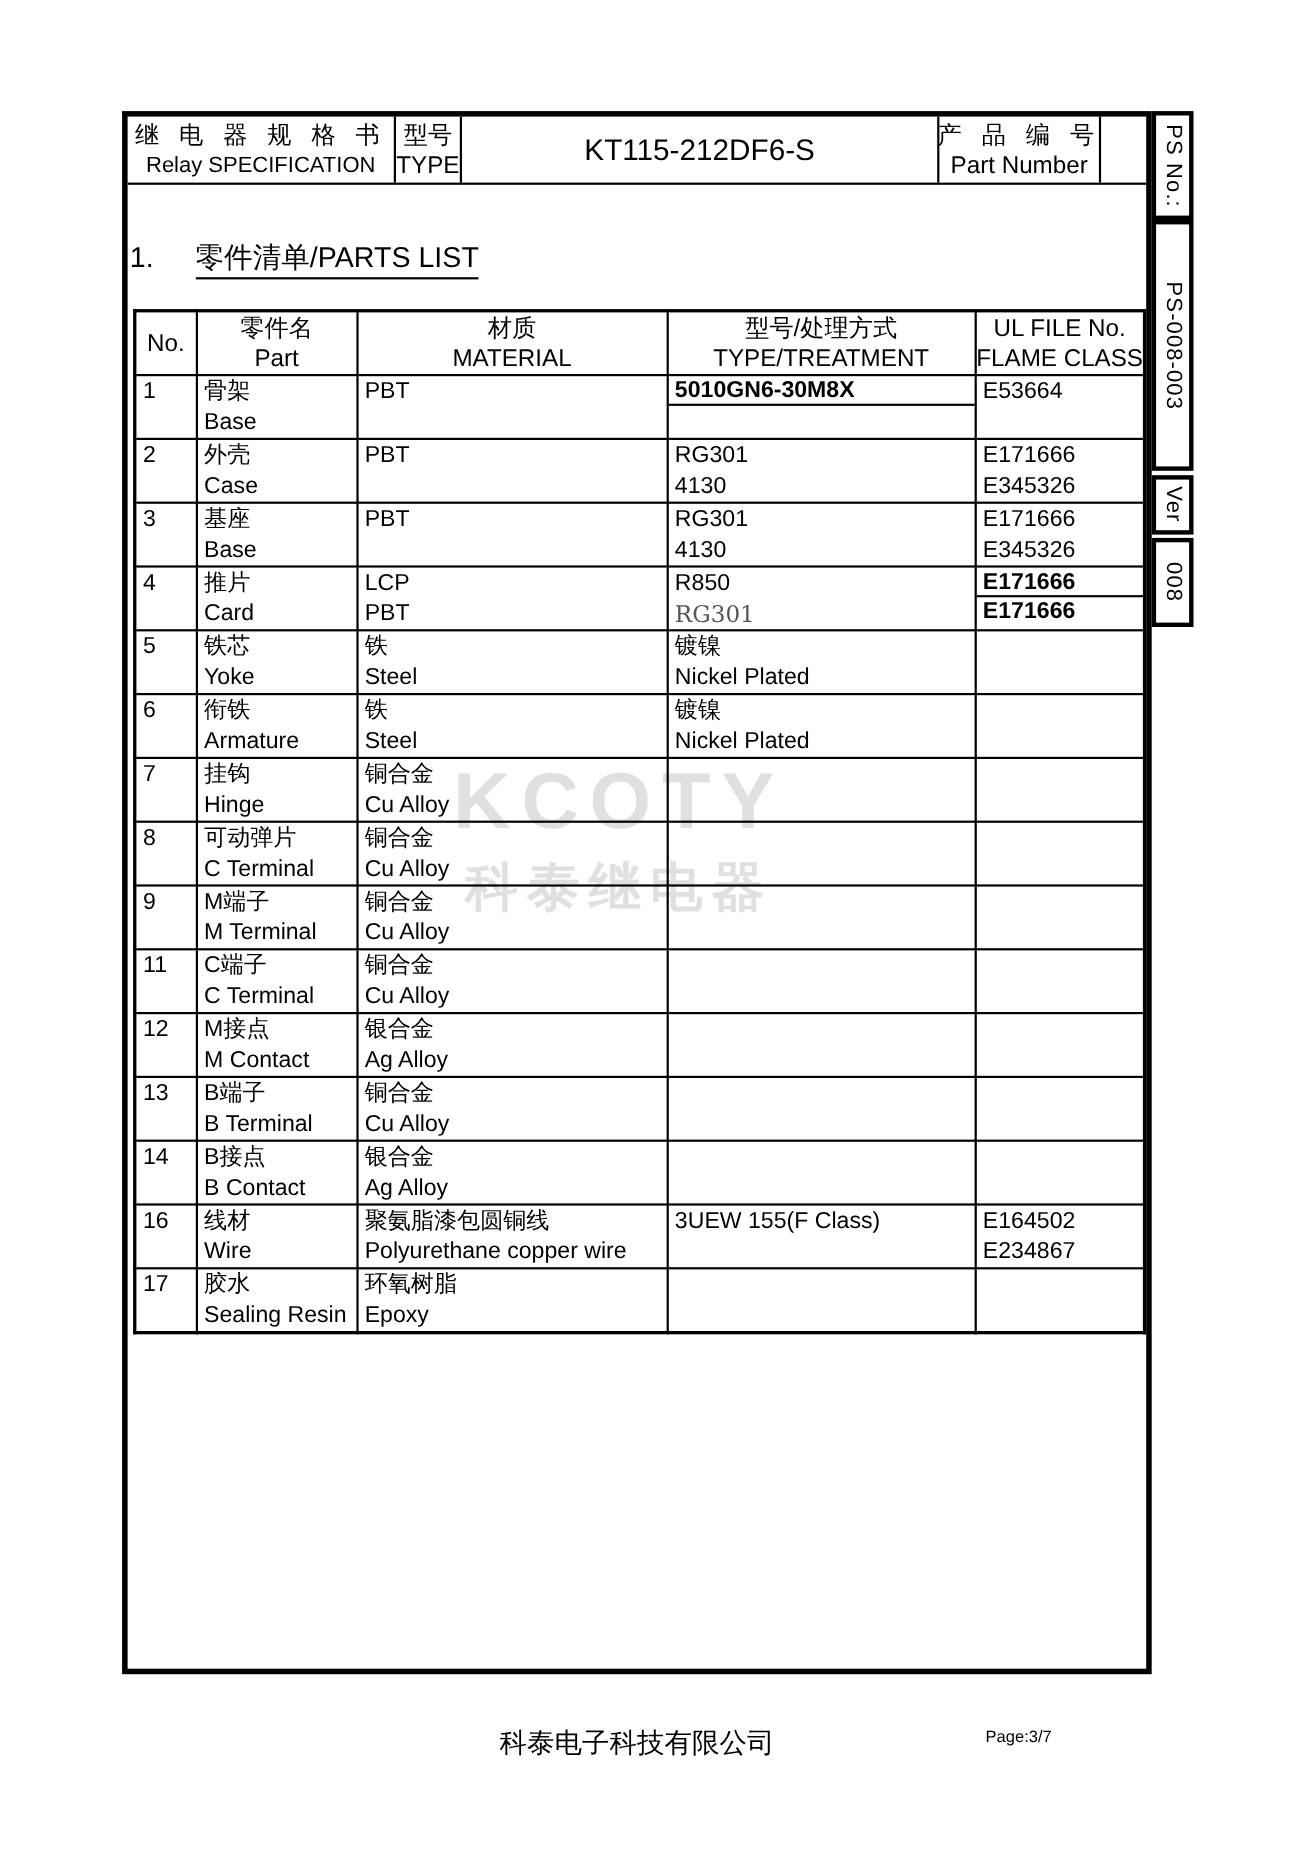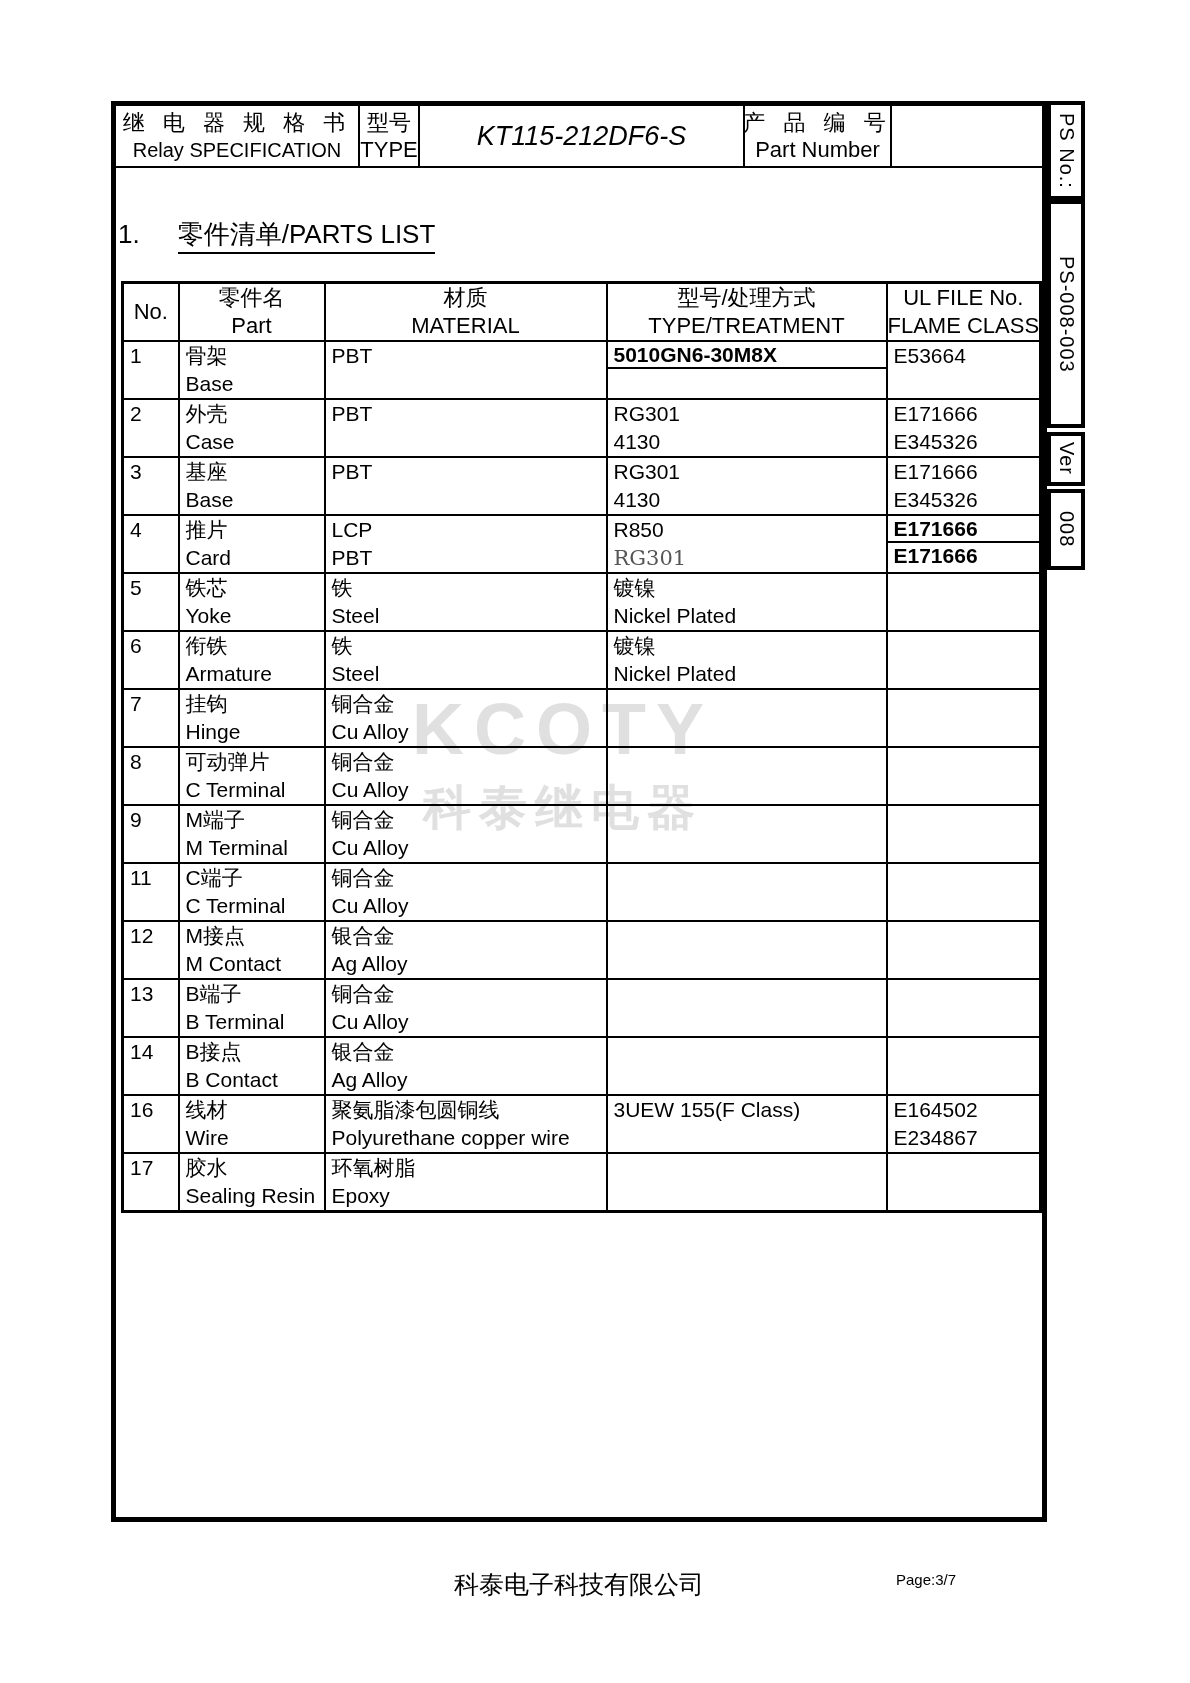--- a/index.html
+++ b/index.html
@@ -22,21 +22,21 @@
     display:flex; border-bottom:2px solid #000;
   }
   .hdr-cell {
     border-right:2px solid #000; height:100%;
     display:flex; flex-direction:column; align-items:center; justify-content:center;
     overflow:visible; white-space:nowrap;
   }
   .hdr-cell:last-child { border-right:none; }
   .hc1 { width:244px; }
   .hc2 { width:60px; }
-  .hc3 { width:325px;font-style:italic; }
+  .hc3 { width:434px; }
   .hc4 { width:147px; }
   .hc5 { flex:1; }
   .hdr-cn { font-size:22px; line-height:28px; letter-spacing:6px; }
   .hdr-en { font-size:20px; line-height:26px; }
   .hdr-type-value { font-size:27px; }
 
   
   .side-box {
     position:absolute; width:38px; border:4px solid #000;
     display:flex; align-items:center; justify-content:center;

